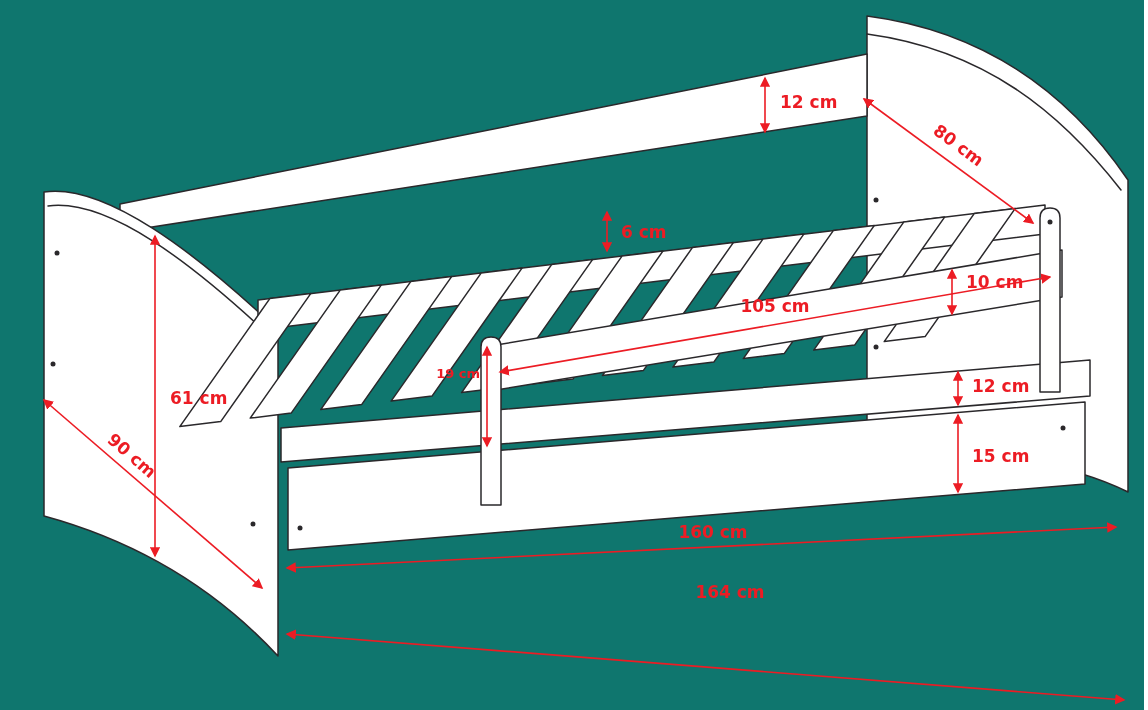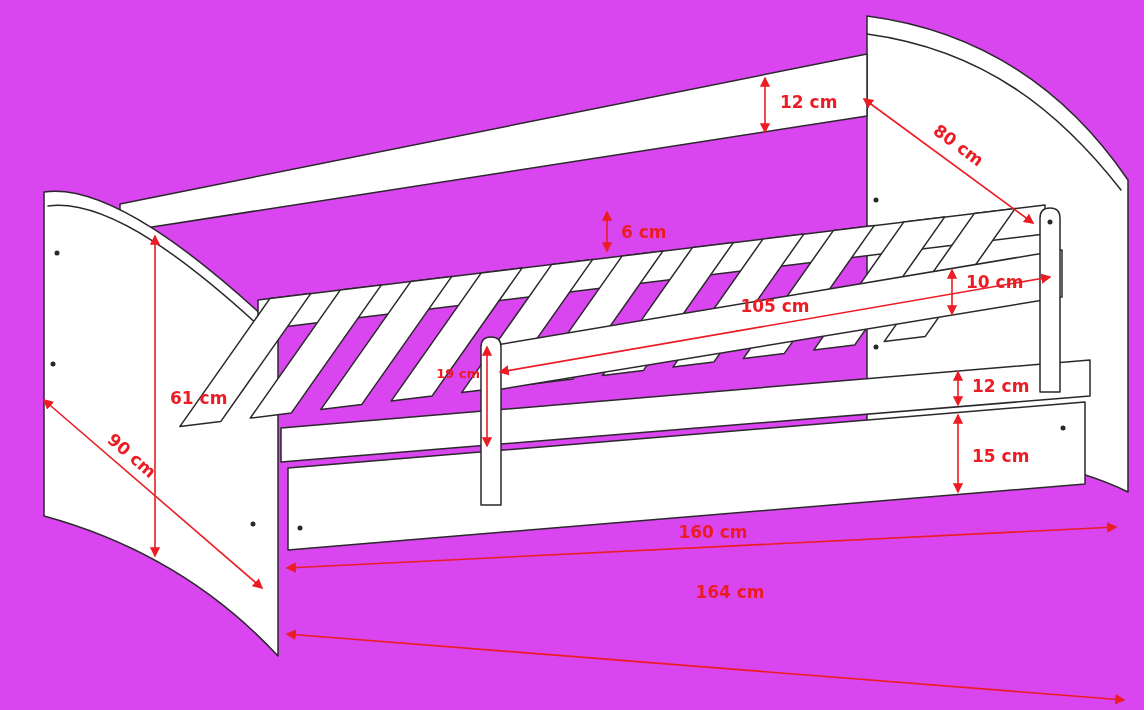--- a/index.html
+++ b/index.html
@@ -1,19 +1,19 @@
 <!DOCTYPE html>
 <html><head>
 <meta charset="utf-8">
 <style>
   html,body{margin:0;padding:0;background:#ffffff;}
   .stage{
     position:relative;
     width:1144px;height:710px;
-    background:#d946ef;
+    background:#0f766e;
     overflow:hidden;
     font-family:"DejaVu Sans", sans-serif;
   }
   svg{display:block;}
   .wood{fill:#ffffff;stroke:#2a282b;stroke-width:1.5;stroke-linejoin:round;}
   .edge{fill:none;stroke:#2a282b;stroke-width:1.5;stroke-linecap:round;}
   .dot{fill:#2a282b;stroke:none;}
   .dim{stroke:#ec1c24;stroke-width:1.6;fill:none;}
   .dim-label{font-family:"DejaVu Sans", sans-serif;font-weight:bold;font-size:17px;fill:#ec1c24;}
   .dim-label.small{font-size:13px;}

